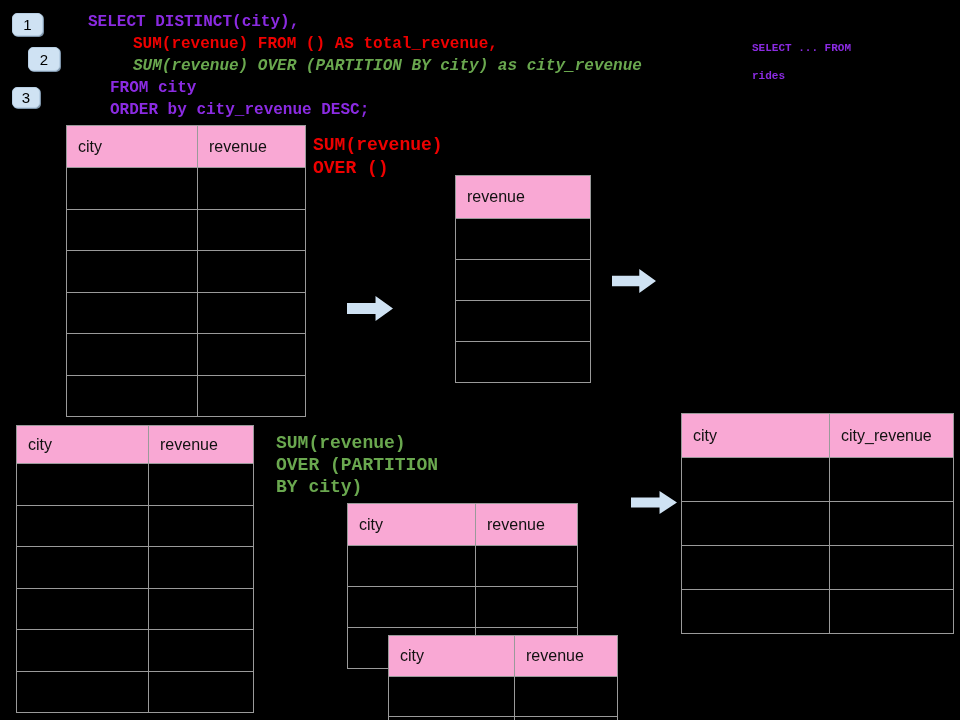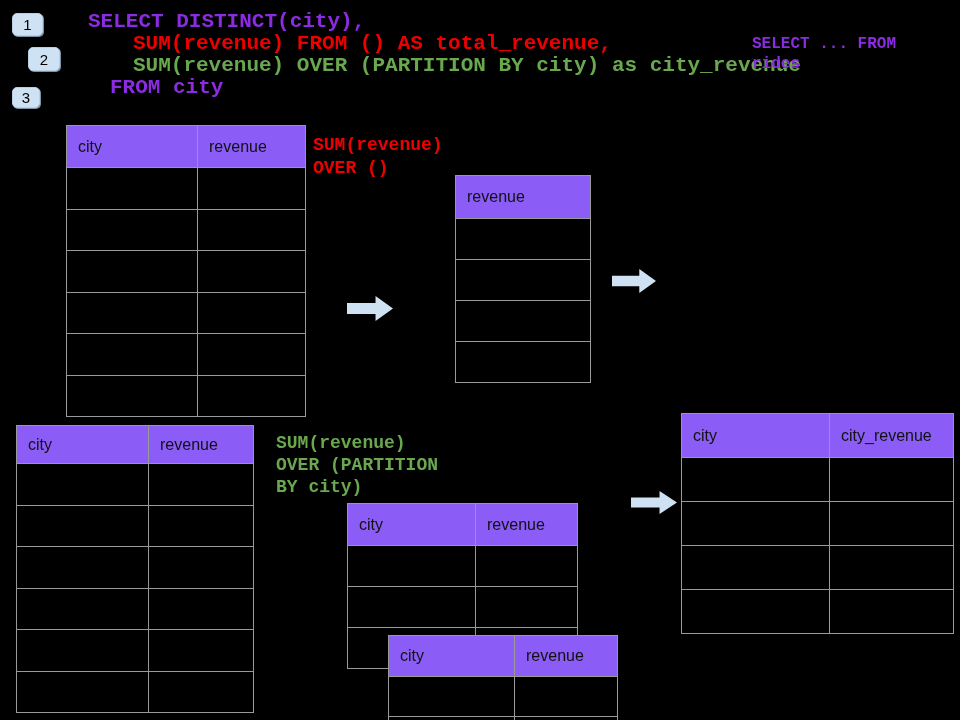--- a/index.html
+++ b/index.html
@@ -5,48 +5,48 @@
   html,body{margin:0;padding:0;background:#000;}
   .canvas{
     position:relative;width:960px;height:720px;background:#000;
     overflow:hidden;font-family:"Liberation Sans",sans-serif;
   }
   
   .code{
     position:absolute;font-family:"Liberation Mono","DejaVu Sans Mono",monospace;
     font-weight:bold;white-space:pre-line;
   }
-  .sql-line{font-size:21px;line-height:22px;height:22px;}
+  .sql-line{font-size:16px;line-height:22px;height:22px;}
   #sql-1{left:88px;top:11px;}
   #sql-2{left:133px;top:33px;}
-  #sql-3{left:133px;top:55px;}
+  #sql-3{left:133px;top:55px;font-style:italic;}
   #sql-4{left:110px;top:77px;}
   #sql-5{left:110px;top:99px;}
   .c-purple{color:#8b2be2;}
   .c-red{color:#ee0000;}
   .c-green{color:#6aa84f;}
-  #side-code{left:752px;top:34px;font-size:16px;line-height:20px;}
+  #side-code{left:752px;top:34px;font-size:11px;line-height:28px;}
   #label-total{left:313px;top:134px;font-size:18px;line-height:23px;}
   #label-partition{left:276px;top:432px;font-size:18px;line-height:22px;}
   
   .badge{
     position:absolute;background:#cfe2f3;color:#000;border:1px solid #b8cfe4;
     border-radius:5px;display:flex;align-items:center;justify-content:center;
     font-size:15px;box-shadow:1px 1px 0 #7d93a8;box-sizing:border-box;
   }
   #badge-1{left:12px;top:13px;width:31px;height:23px;}
   #badge-2{left:28px;top:47px;width:32px;height:24px;}
   #badge-3{left:12px;top:87px;width:28px;height:21px;}
   
   .tbl-box{position:absolute;}
   .tbl-box table{
     border-collapse:collapse;table-layout:fixed;width:100%;
   }
   .tbl-box th{
-    background:#8b5cf6;color:#111;font-weight:normal;font-size:16px;
+    background:#f9a8d4;color:#111;font-weight:normal;font-size:16px;
     text-align:left;padding:0 0 0 11px;border:1px solid #9a9a9a;
   }
   .tbl-box td{
     background:#000;border:1px solid #9a9a9a;padding:0;
   }
   #t-source-top{left:66px;top:125px;width:240px;}
   #t-source-top th:first-child{width:119px;}
   #t-source-top thead tr{height:42px;}
   #t-source-top tbody tr{height:41.5px;}
 
@@ -88,20 +88,21 @@
 <div class="canvas">
 
   <div class="badge" id="badge-1">1</div>
   <div class="badge" id="badge-2">2</div>
   <div class="badge" id="badge-3">3</div>
 
   <div class="code sql-line c-purple" id="sql-1">SELECT DISTINCT(city),</div>
   <div class="code sql-line c-red" id="sql-2">SUM(revenue) FROM () AS total_revenue,</div>
   <div class="code sql-line c-green" id="sql-3">SUM(revenue) OVER (PARTITION BY city) as city_revenue</div>
   <div class="code sql-line c-purple" id="sql-4">FROM city</div>
+  <div class="code sql-line c-purple" id="sql-5">ORDER by city_revenue DESC;</div>
 
   <div class="code c-purple" id="side-code">SELECT ... FROM
 rides</div>
 
   <div class="code c-red" id="label-total">SUM(revenue)
 OVER ()</div>
   <div class="code c-green" id="label-partition">SUM(revenue)
 OVER (PARTITION
 BY city)</div>
 

